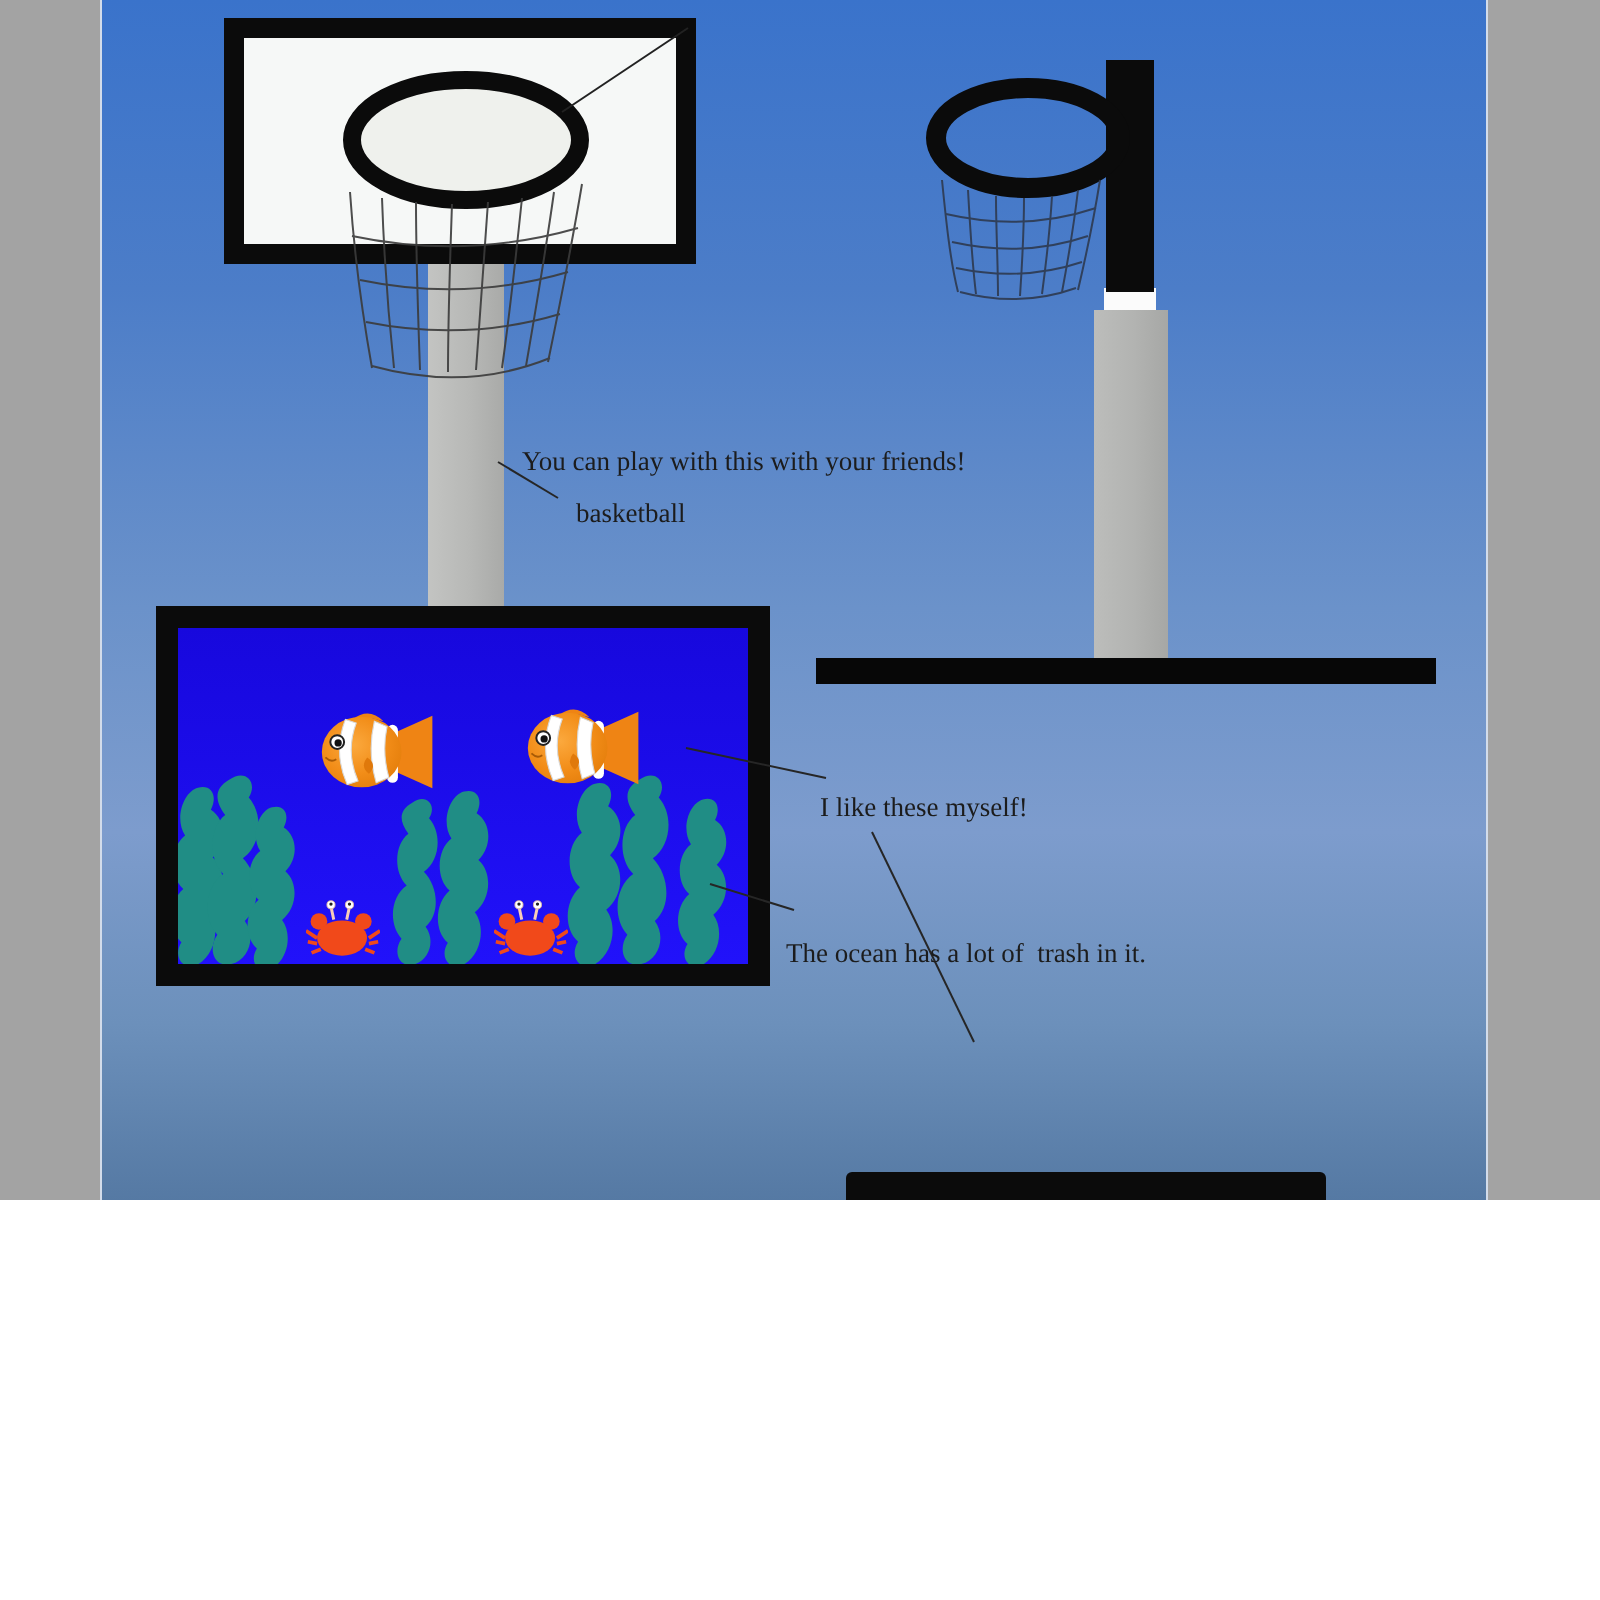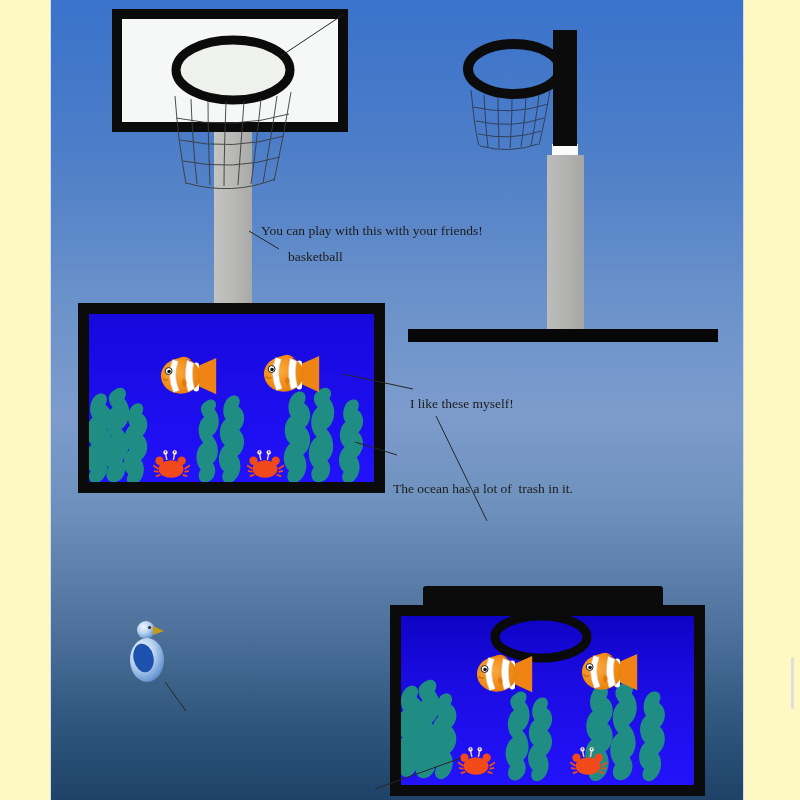--- a/index.html
+++ b/index.html
@@ -1,16 +1,16 @@
 <!DOCTYPE html>
 <html><head>
 <meta charset="utf-8">
 <style>
   html,body{margin:0;padding:0;}
-  .page{position:relative;width:800px;height:800px;background:#fef9c3;overflow:hidden;
+  .page{position:relative;width:800px;height:600px;background:#a3a3a3;overflow:hidden;
         font-family:"Liberation Serif", serif;}
   .abs{position:absolute;}
   .canvas{left:50px;top:0;width:694px;height:800px;
     background:linear-gradient(180deg,#3a73cb 0%,#4c7dc8 18%,#6b92ca 38%,#7d9ccd 52%,
       #6c90bb 64%,#4f739d 78%,#31577e 90%,#1e4268 100%);
     border-left:1px solid #d3dcea;border-right:1px solid #d3dcea;box-sizing:border-box;}
   .pole1{left:214px;top:126px;width:38px;height:180px;
     background:linear-gradient(90deg,#c3c4c2,#b7b8b6 55%,#a9aaa8);}
   .backboard{left:112px;top:9px;width:236px;height:123px;background:#f6f8f7;
     border:10px solid #0b0b0b;box-sizing:border-box;}
@@ -178,17 +178,17 @@
       <line x1="355" y1="442" x2="397" y2="455"></line>
       <line x1="436" y1="416" x2="487" y2="521"></line>
       <line x1="165" y1="682" x2="186" y2="711"></line>
       <line x1="375" y1="789" x2="461" y2="758"></line>
     </g>
   </svg>
 
   <div class="note" style="left:261px;top:222px;">You can play with this with your friends!</div>
   <div class="note" style="left:288px;top:248px;">basketball</div>
   <div class="note" style="left:410px;top:395px;">I like these myself!</div>
-  <div class="note" style="left:393px;top:468px;margin-top:12px;">The ocean has a lot of  trash in it.</div>
+  <div class="note" style="left:393px;top:468px;">The ocean has a lot of  trash in it.</div>
 
   <div class="abs scroll-line"></div>
 
 </div>
 
 </body></html>

